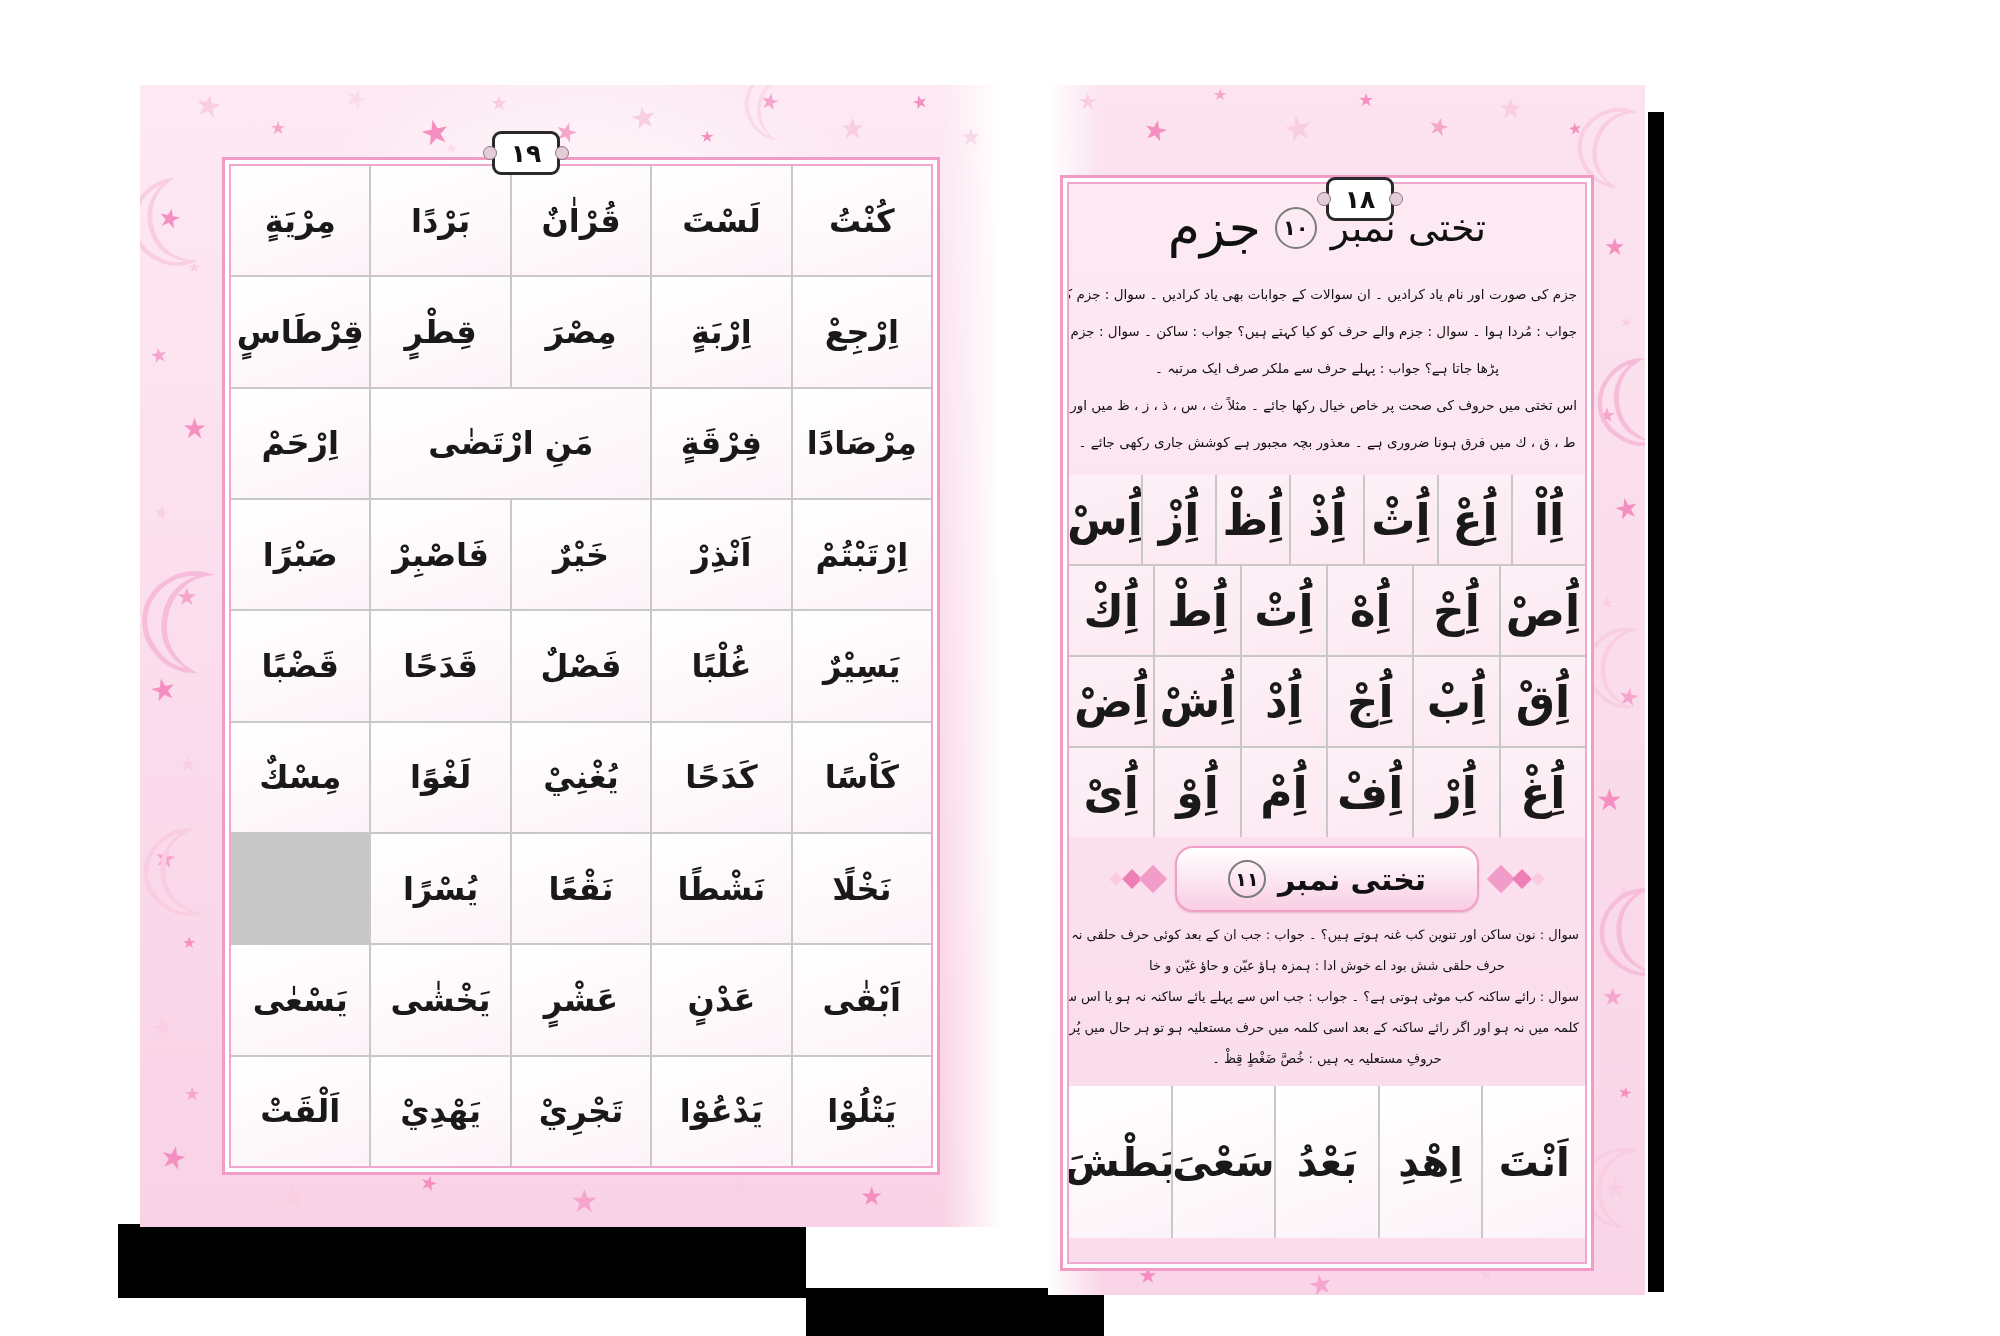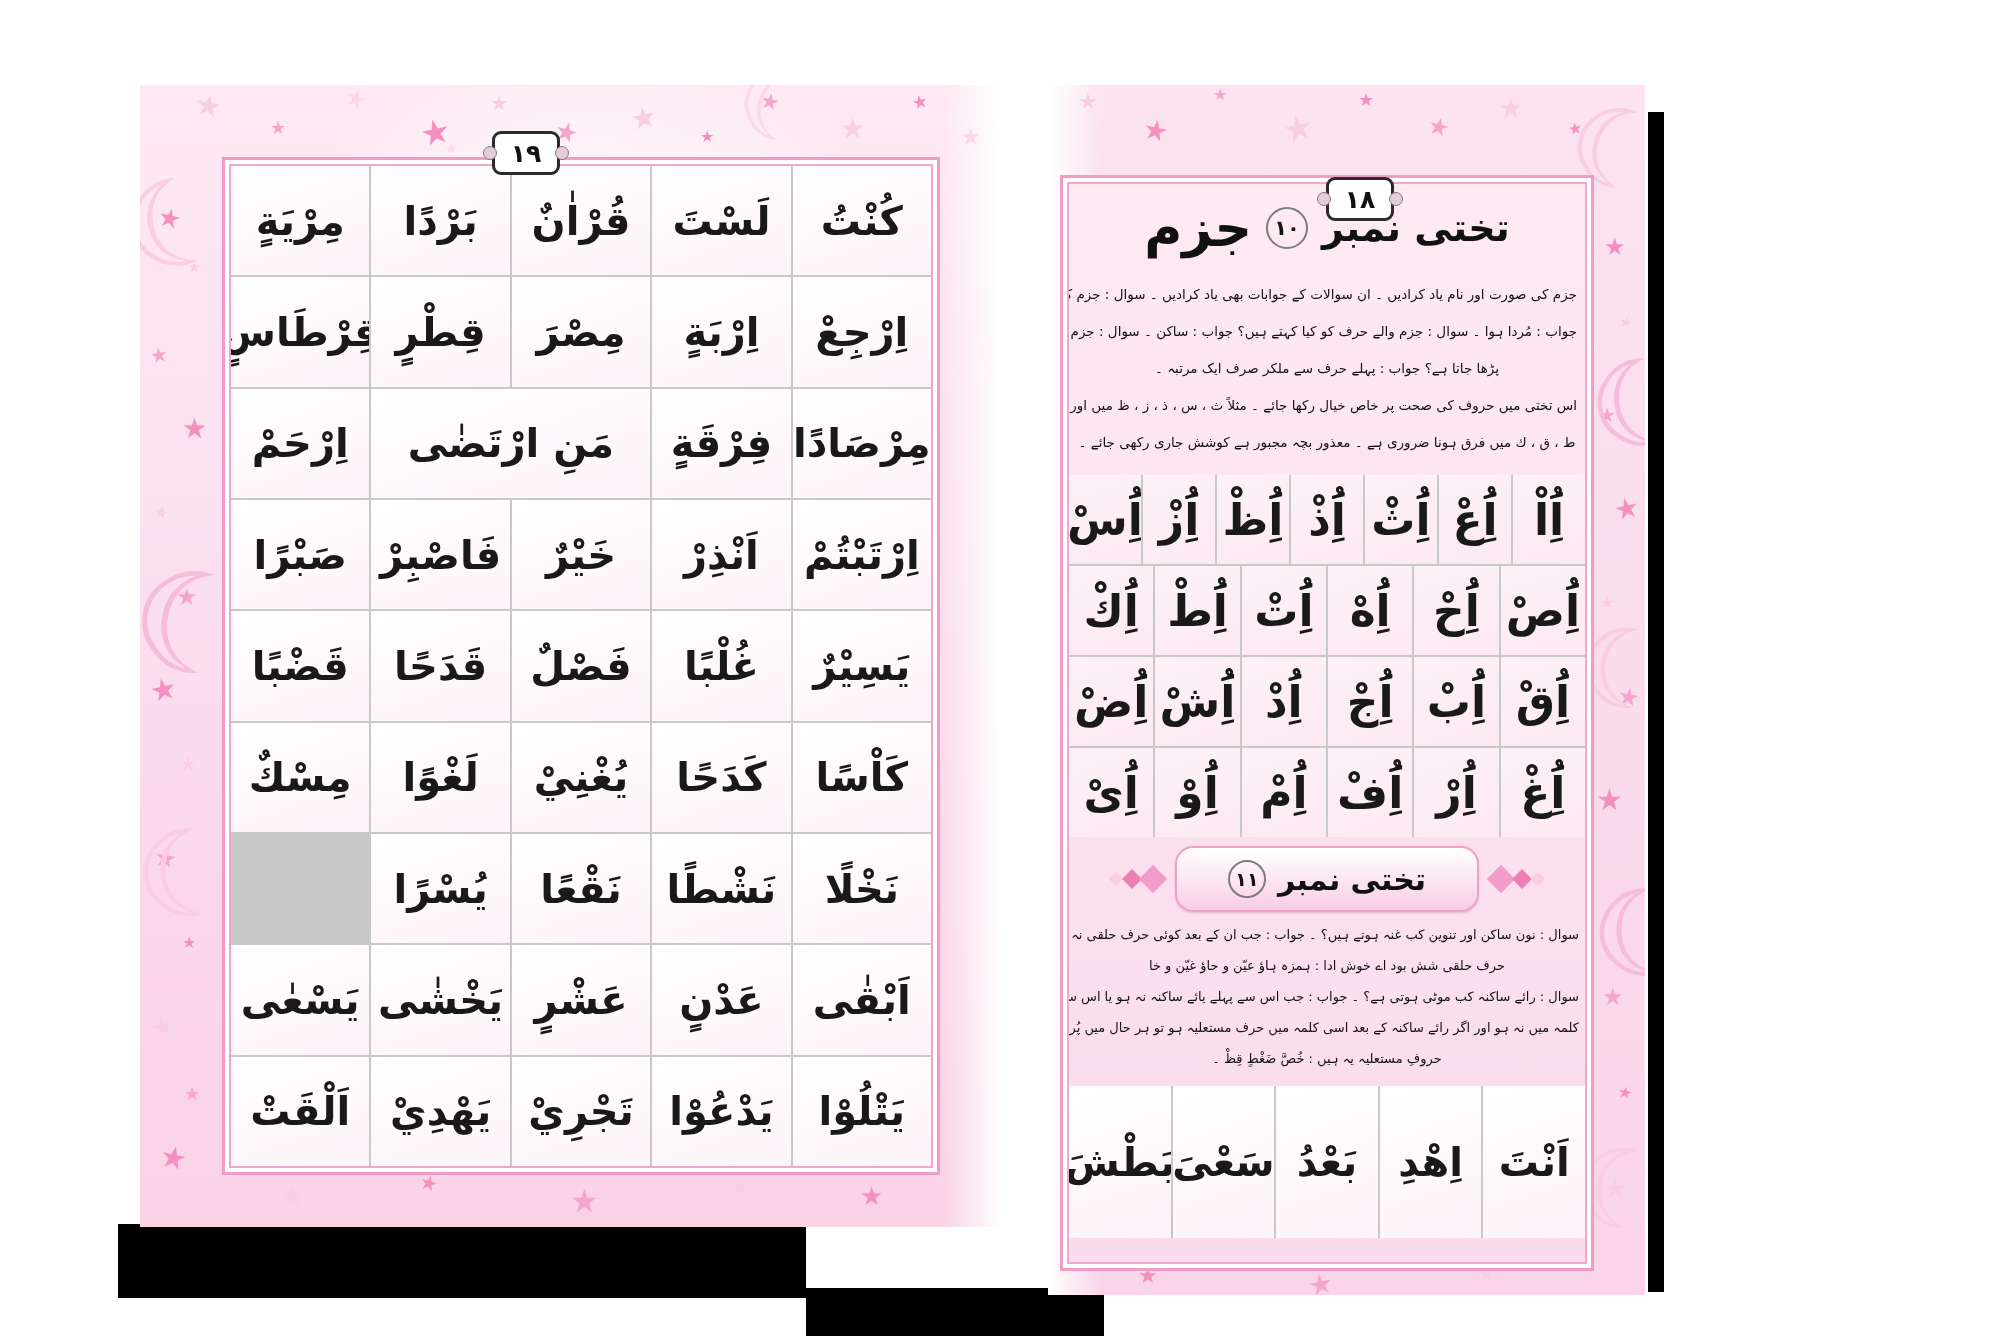--- a/index.html
+++ b/index.html
@@ -39,25 +39,25 @@
   .frame-right{left:12px;top:90px;width:534px;height:1096px;}
   .frame-right .frame-inner{background:linear-gradient(180deg,#fdeaf3 0%,#fbe0ee 60%,#fadcEB 100%);
     display:flex;flex-direction:column;}
 
   
   .grid-holder{display:flex;flex-direction:column;gap:2px;background:#c8c8c8;height:100%;}
   .g-row{display:grid;gap:2px;background:#c8c8c8;direction:rtl;}
   .g-cell{background:linear-gradient(160deg,#ffffff 0%,#fcf3f8 100%);display:flex;align-items:center;
     justify-content:center;color:#191919;overflow:hidden;}
   .frame-left .g-row{flex:1;}
-  .frame-left .g-cell{font-size:40px;font-weight:bold;}
+  .frame-left .g-cell{font-size:32px;font-weight:bold;}
 
   .title-row{margin-top:6px;height:76px;display:flex;direction:rtl;align-items:center;
     justify-content:center;gap:14px;color:#111;}
-  .t-big{font-size:38px;font-weight:bold;}
+  .t-big{font-size:38px;font-weight:normal;}
   .t-jazm{font-size:52px;}
   .circle-num{display:inline-flex;align-items:center;justify-content:center;width:38px;height:38px;
     border:2px solid #7c7c7c;border-radius:50%;font-size:21px;font-weight:bold;background:transparent;}
   .circle-num.small{width:34px;height:34px;font-size:19px;}
 
   .intro{margin-top:10px;direction:rtl;}
   .intro .uline{height:37px;line-height:37px;text-align:center;font-size:13.5px;color:#111;
     white-space:nowrap;overflow:hidden;padding:0 8px;}
   .letters{margin-top:14px;height:auto;}
   .letters .g-row{height:89px;}

